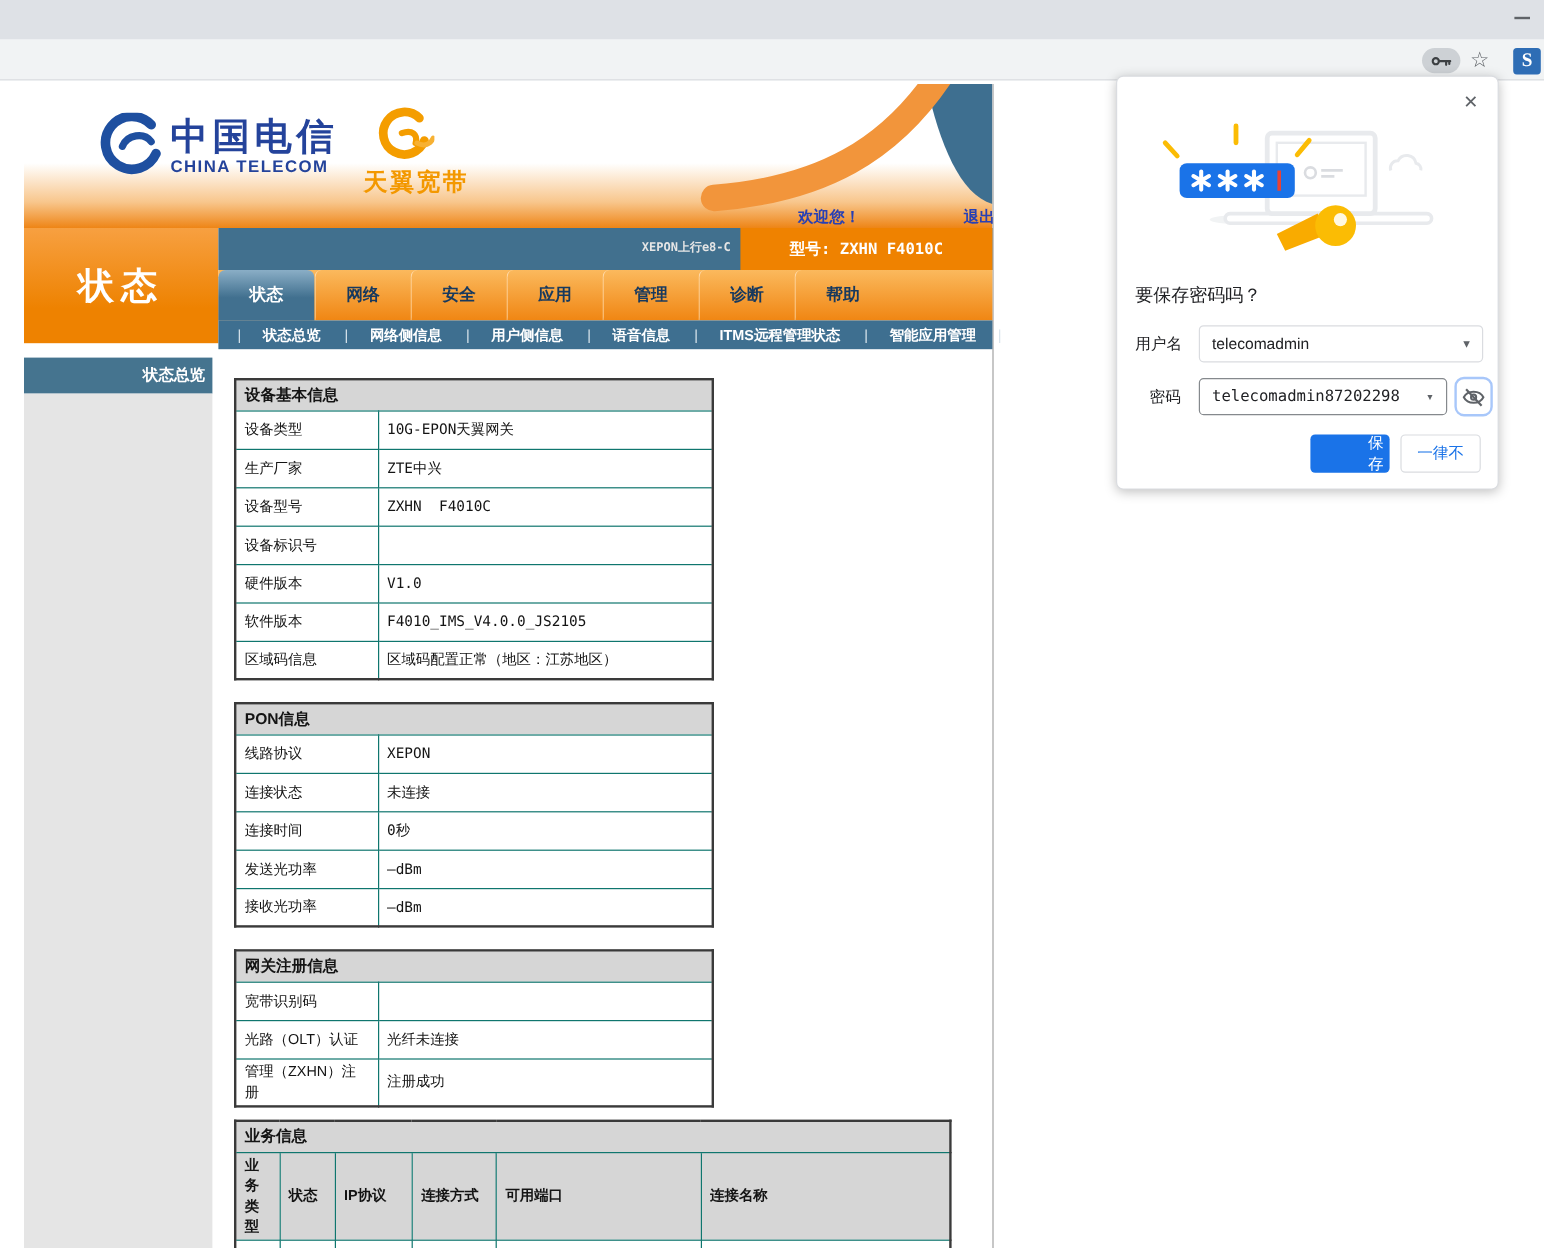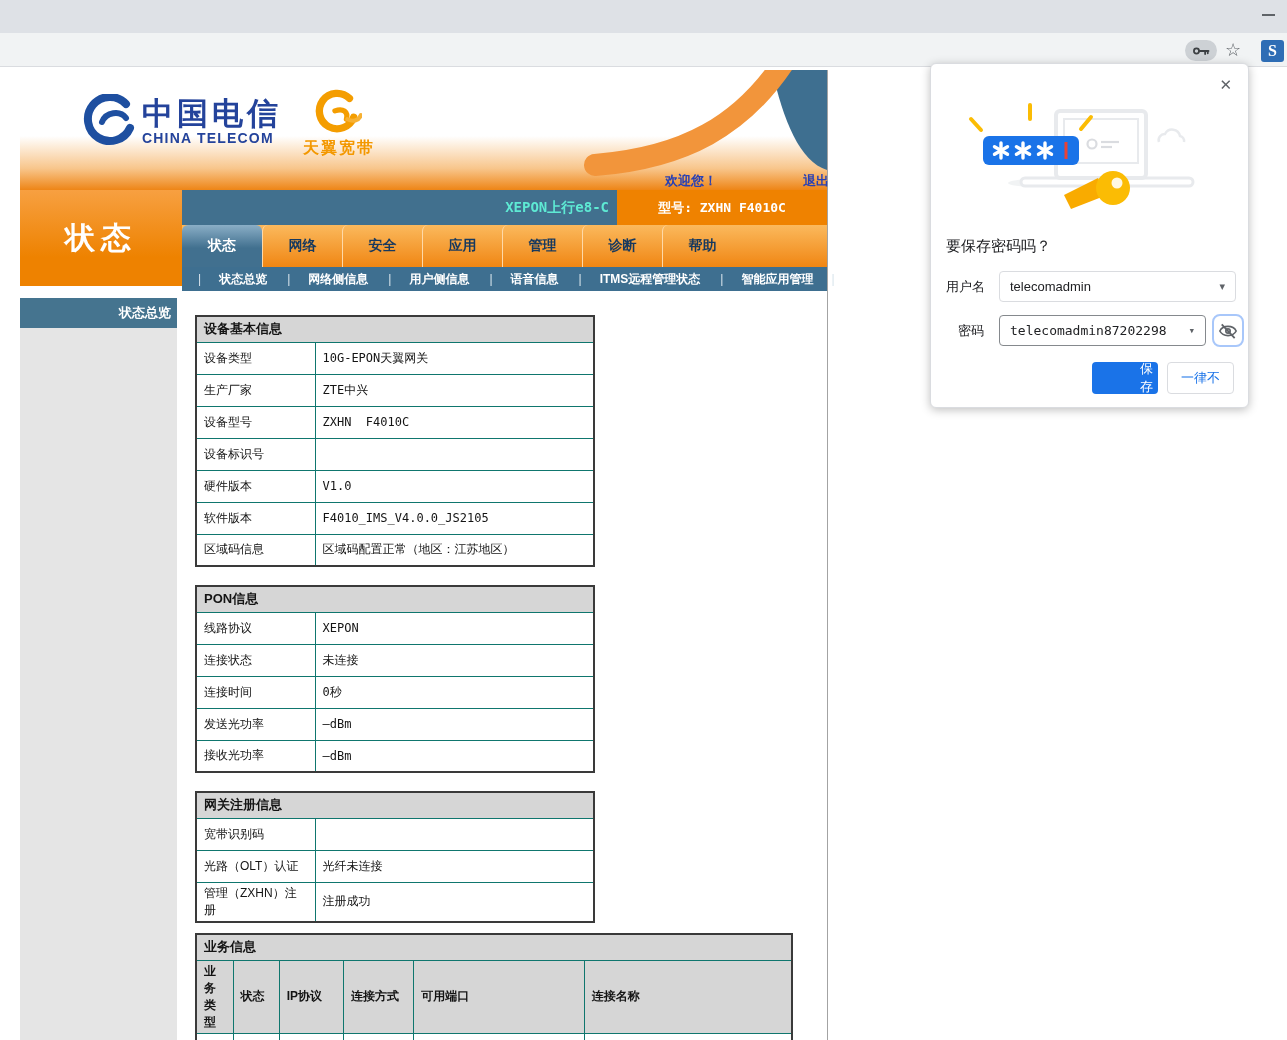--- a/index.html
+++ b/index.html
@@ -22,32 +22,32 @@
   
   .page{position:absolute;left:0;top:68px;width:1287px;height:972px;background:#fff;}
   .page-right-line{position:absolute;left:827px;top:2px;width:1px;height:970px;background:#a3a3a3;}
 
   .hdr{position:absolute;left:20px;top:2px;width:807px;height:120px;}
   .logo-ct-icon{position:absolute;left:62px;top:24px;}
   .logo-ct-text{position:absolute;left:122px;top:28px;color:#24439b;}
   .logo-ct-cn{font-size:31px;font-weight:bold;letter-spacing:4px;line-height:32px;}
   .logo-ct-en{font-size:14px;font-weight:bold;letter-spacing:1.2px;line-height:16px;}
   .logo-ty{position:absolute;left:292px;top:18px;}
-  .logo-ty-text{position:absolute;left:283px;top:68px;color:#f39800;font-size:16px;font-weight:bold;letter-spacing:2px;}
+  .logo-ty-text{position:absolute;left:283px;top:68px;color:#f39800;font-size:20px;font-weight:bold;letter-spacing:2px;}
 
   .welcome-row{position:absolute;left:20px;top:100px;width:807px;height:20px;font-size:13px;font-weight:bold;color:#2840b4;}
   .welcome{position:absolute;left:625px;top:2px;}
   .logout{position:absolute;right:18px;top:2px;cursor:pointer;}
 
   .side-head{position:absolute;left:20px;top:122px;width:162px;height:96px;
              background:linear-gradient(#f7a041,#ee8200 70%);display:flex;align-items:center;justify-content:center;}
   .side-head-txt{color:#fff;font-size:30px;font-weight:bold;letter-spacing:6px;}
 
   .model-bar{position:absolute;left:182px;top:122px;width:645px;height:35px;background:#41708e;}
-  .uplink{position:absolute;right:218px;top:9px;color:#5eead4;font-size:14px;font-weight:bold;
+  .uplink{position:absolute;right:218px;top:9px;color:#e5e5e5;font-size:10px;font-weight:bold;
           font-family:"DejaVu Sans Mono",monospace;}
   .model-box{position:absolute;right:0;top:0;width:210px;height:35px;background:#ef8200;
              display:flex;align-items:center;justify-content:center;color:#fff;font-size:13px;font-weight:bold;
              font-family:"DejaVu Sans Mono",monospace;}
 
   .tabbar{position:absolute;left:182px;top:157px;width:645px;height:42px;
           background:linear-gradient(#fbbா5d,#f08613);background:linear-gradient(#fbb95d,#f08613);display:flex;}
   .tab{width:80px;height:42px;display:flex;align-items:center;justify-content:center;
        font-size:14px;font-weight:bold;color:#17395e;cursor:pointer;
        border-left:1px solid #ffd9a8;border-radius:6px 6px 0 0;}

